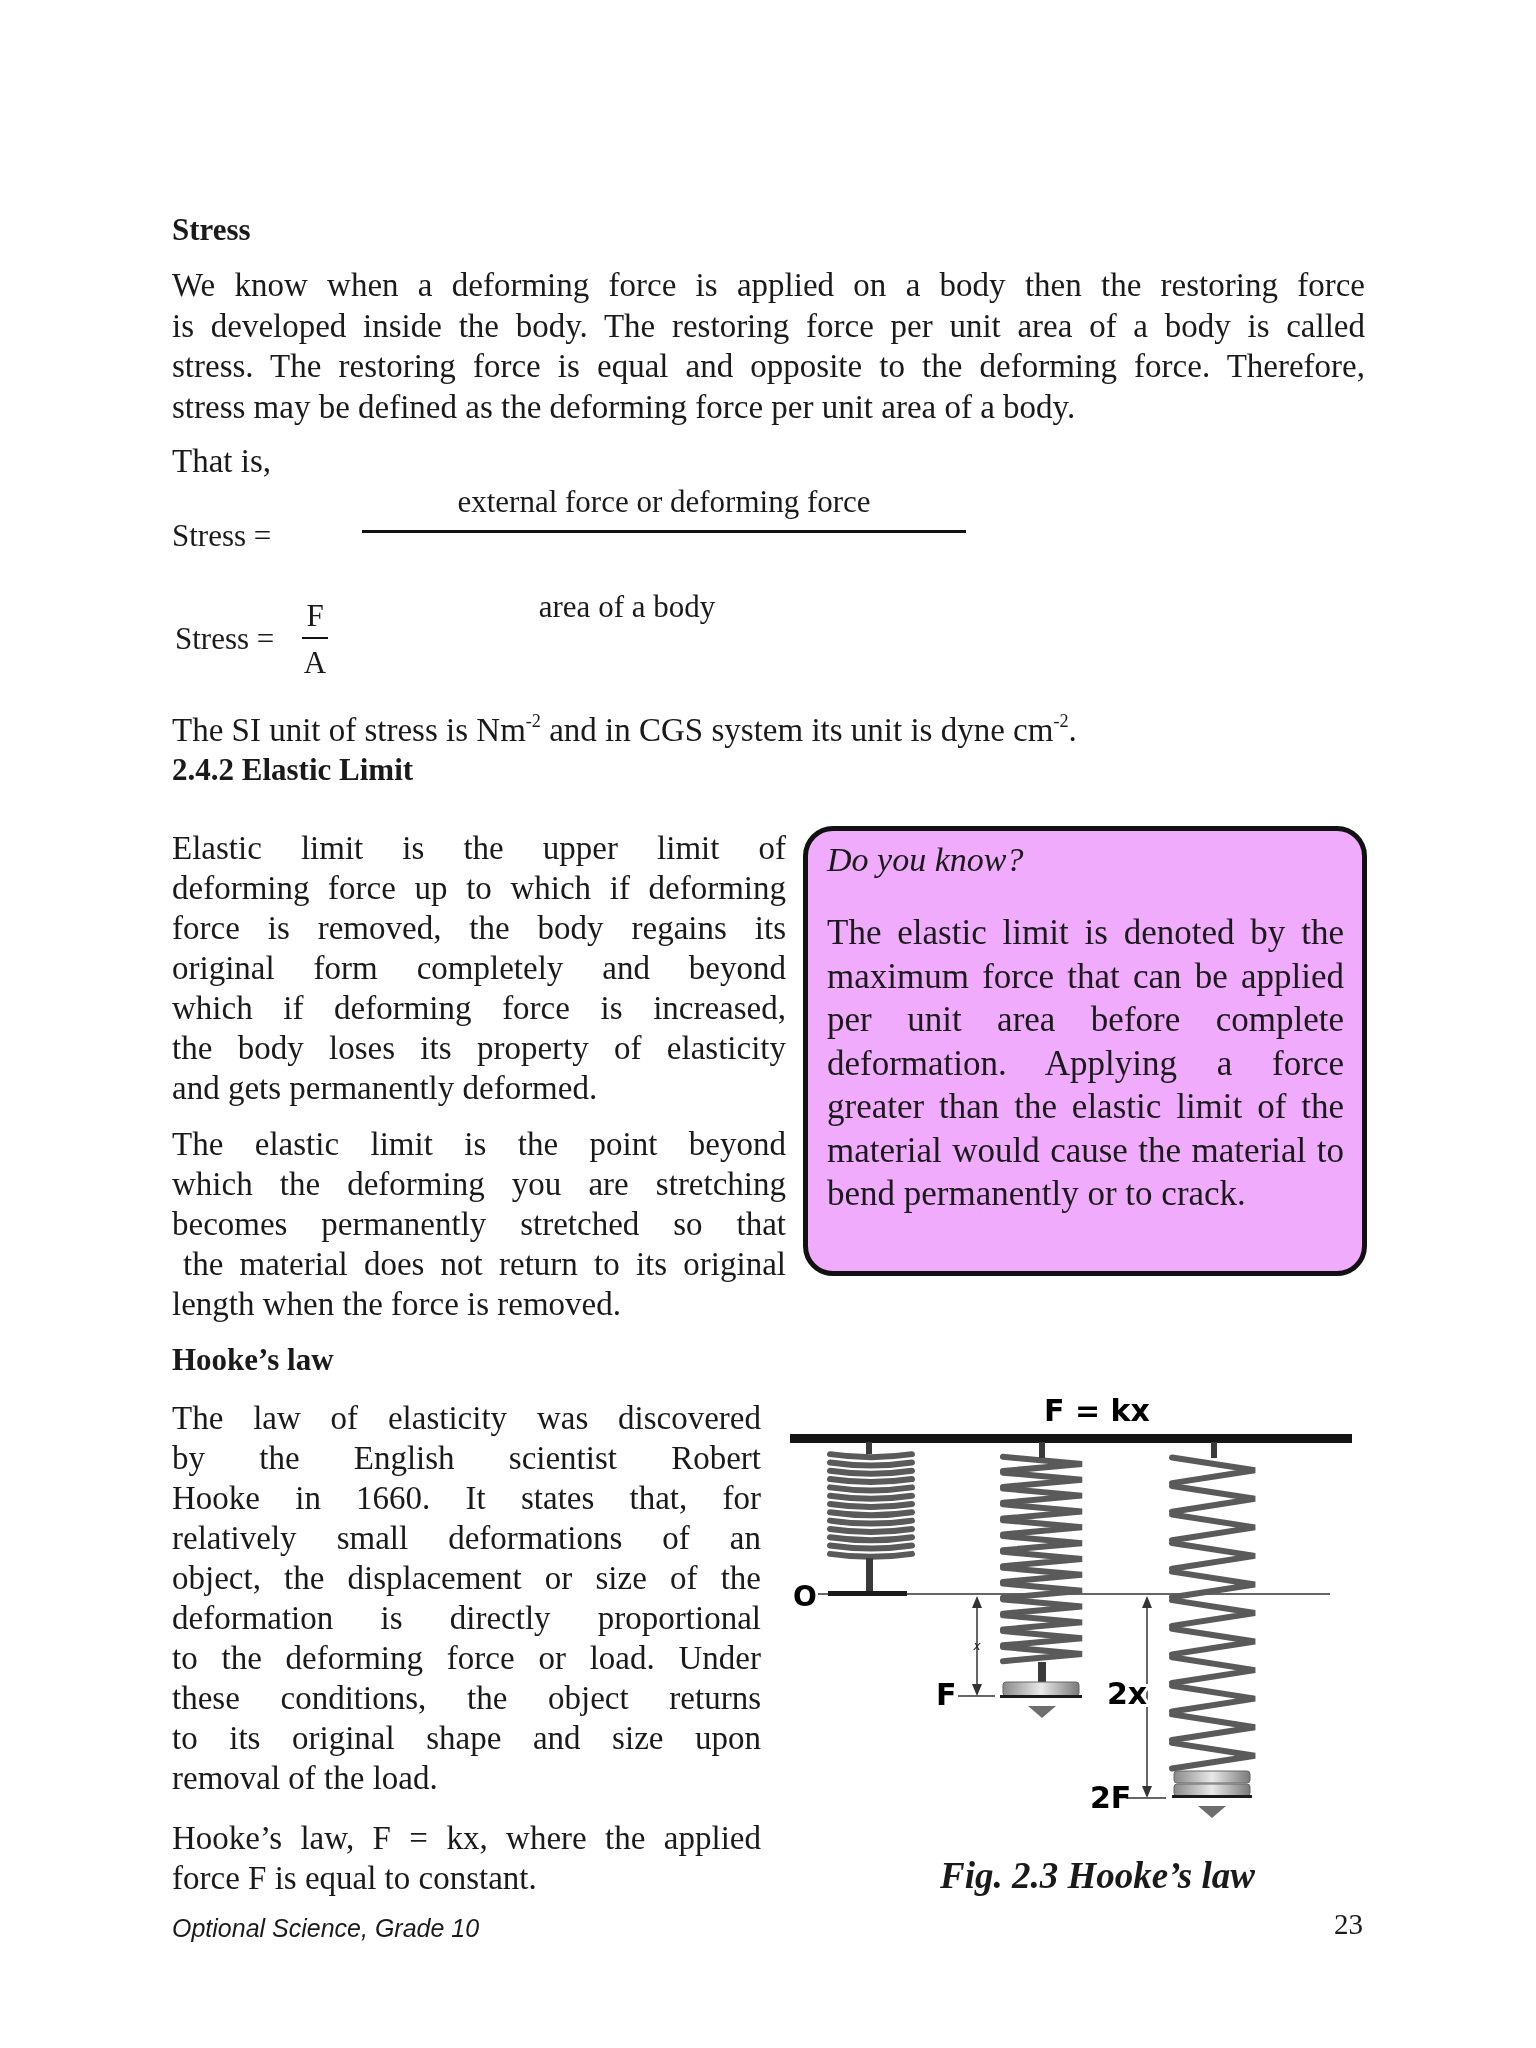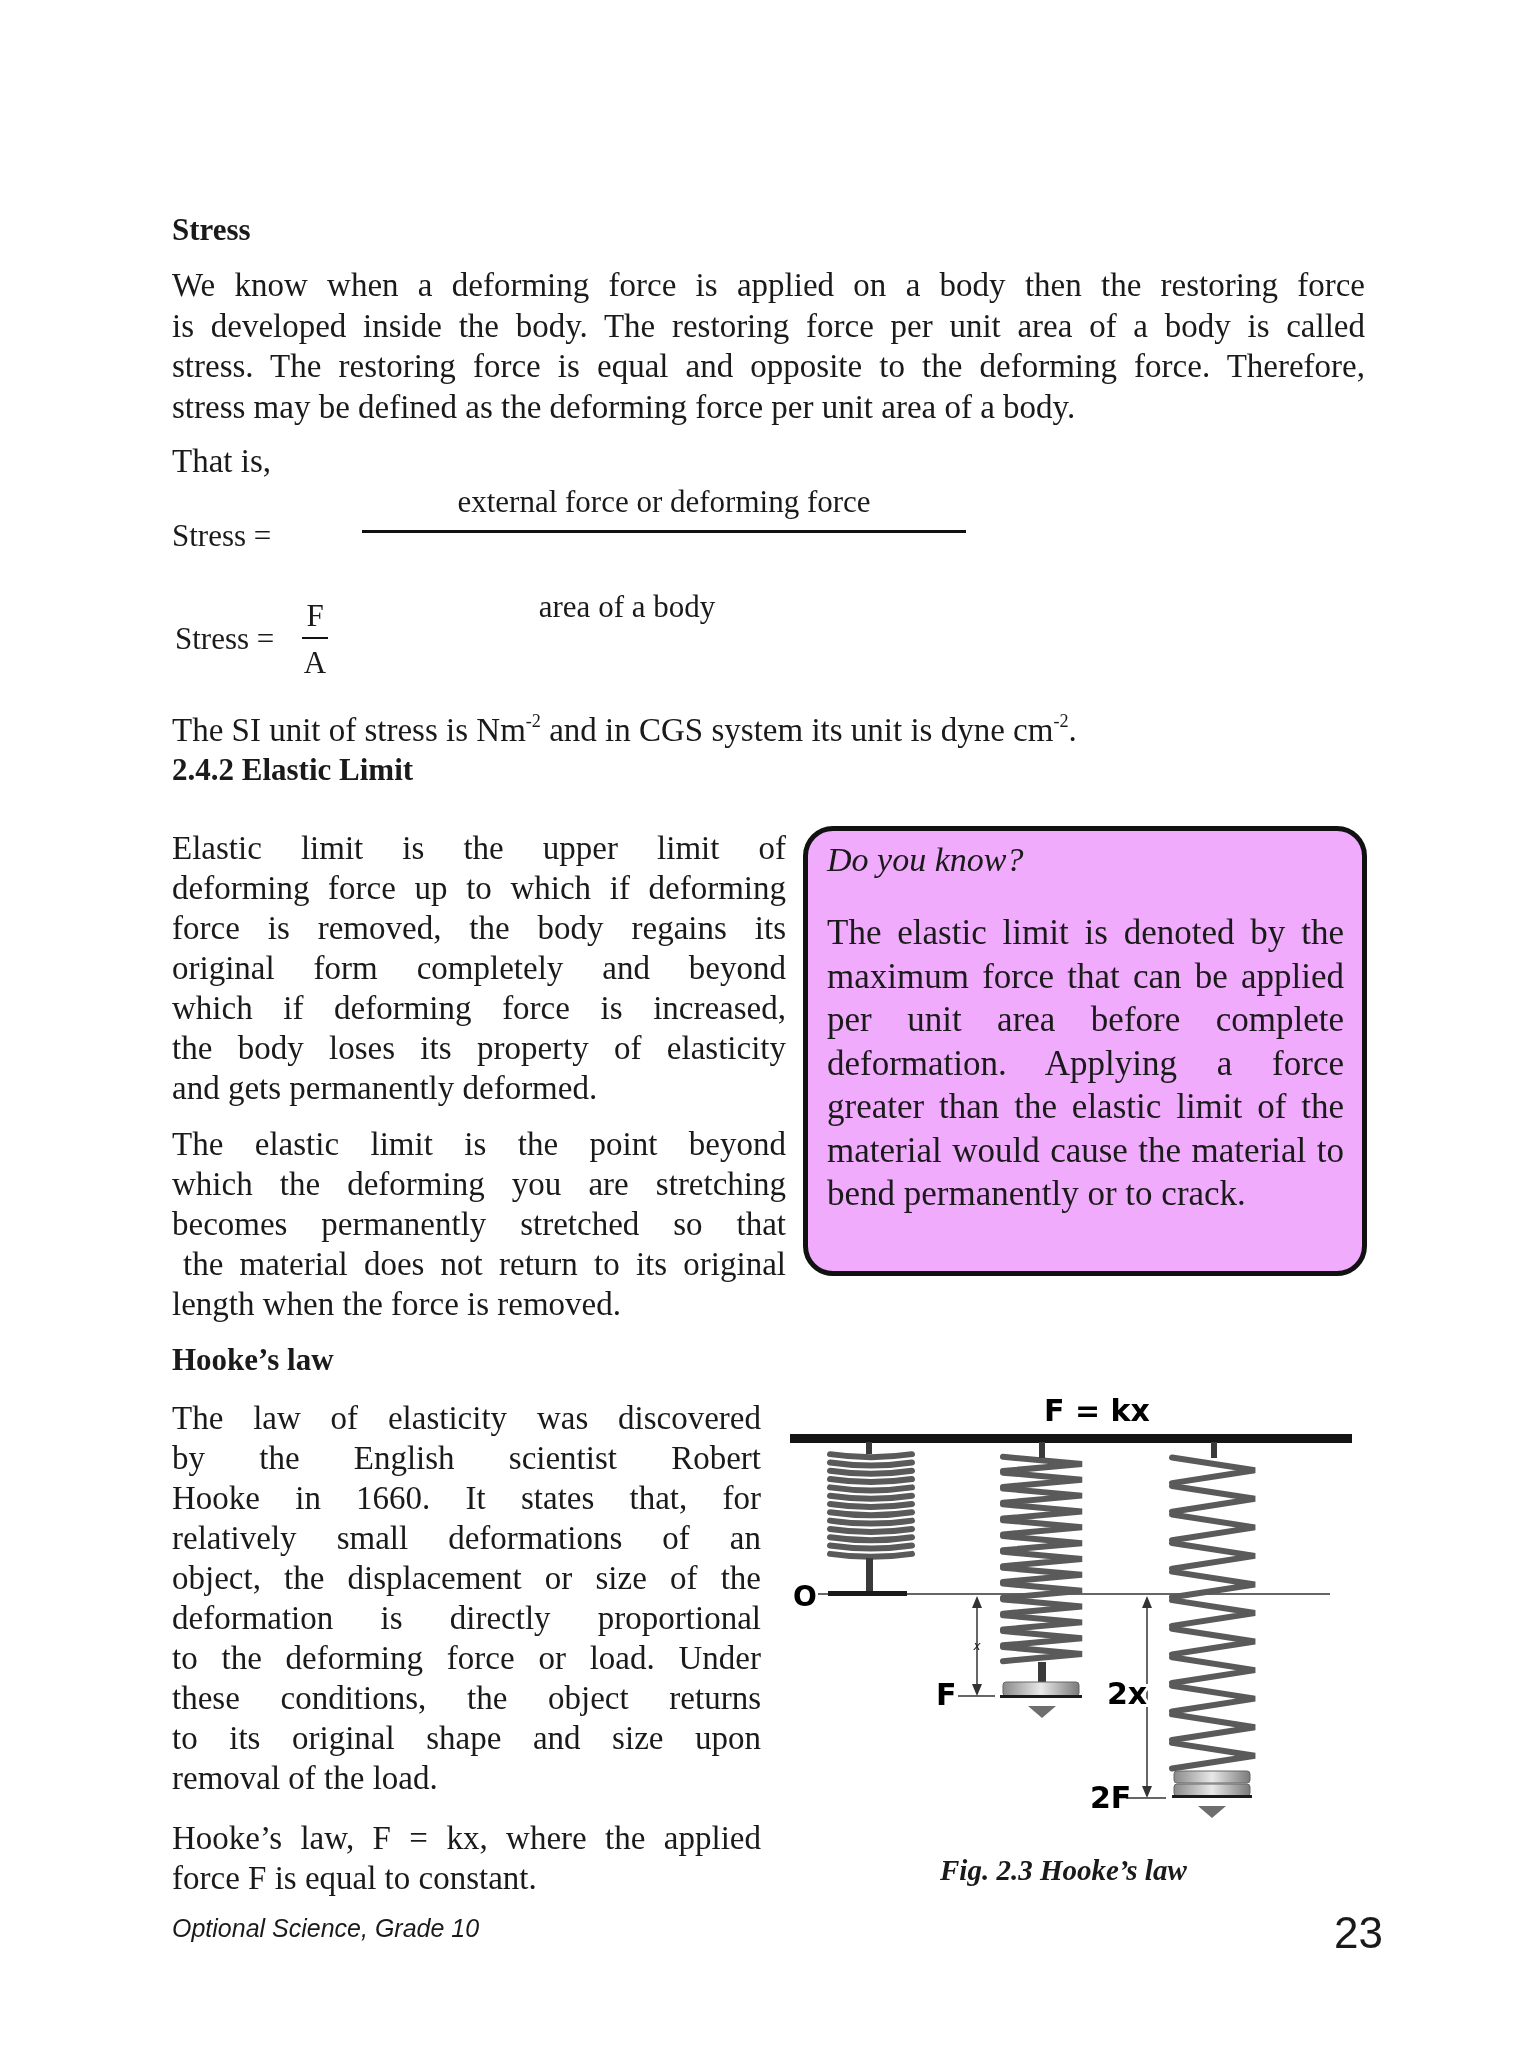--- a/index.html
+++ b/index.html
@@ -12,22 +12,22 @@
   .para-col { font-family:"Liberation Serif", serif; font-size:33px; line-height:40px; text-align:justify; text-align-last:left; }
   .frac-line { position:absolute; background:#111; }
   sup { font-size:0.55em; vertical-align:0.75em; line-height:0; }
   .box { position:absolute; left:803px; top:826px; width:564px; height:450px;
          background:#f0abfc; border:5px solid #111; border-radius:30px; box-sizing:border-box; }
   .box-title { position:absolute; left:19px; top:10px; font-style:italic; font-size:34px; font-family:"Liberation Serif", serif; }
   .box-text { position:absolute; left:19px; top:80px; width:517px; font-size:35px; line-height:43.5px;
               text-align:justify; text-align-last:left; font-family:"Liberation Serif", serif; }
   .fig-label { font-family:"DejaVu Sans", "Liberation Sans", sans-serif; font-weight:bold; color:#111; }
   .footer-left { font-family:"Liberation Sans", sans-serif; font-style:italic; font-size:25px; }
-  .footer-right { font-family:Liberation Sans, sans-serif; font-size:44px; }
-  .caption { font-family:"Liberation Serif", serif; font-style:italic; font-weight:bold; font-size:29px; }
+  .footer-right { font-family:Liberation Serif, serif; font-size:29px; }
+  .caption { font-family:"Liberation Serif", serif; font-style:italic; font-weight:bold; font-size:37px; }
 </style>
 </head>
 <body>
 
 <div class="abs heading" style="left:172px; top:212px;">Stress</div>
 
 <div class="abs para" style="left:172px; top:265px; width:1193px;">
   <div style="text-align-last:justify;">We know when a deforming force is applied on a body then the restoring force</div>
   <div style="text-align-last:justify;">is developed inside the body. The restoring force per unit area of a body is called</div>
   <div style="text-align-last:justify;">stress. The restoring force is equal and opposite to the deforming force. Therefore,</div>

